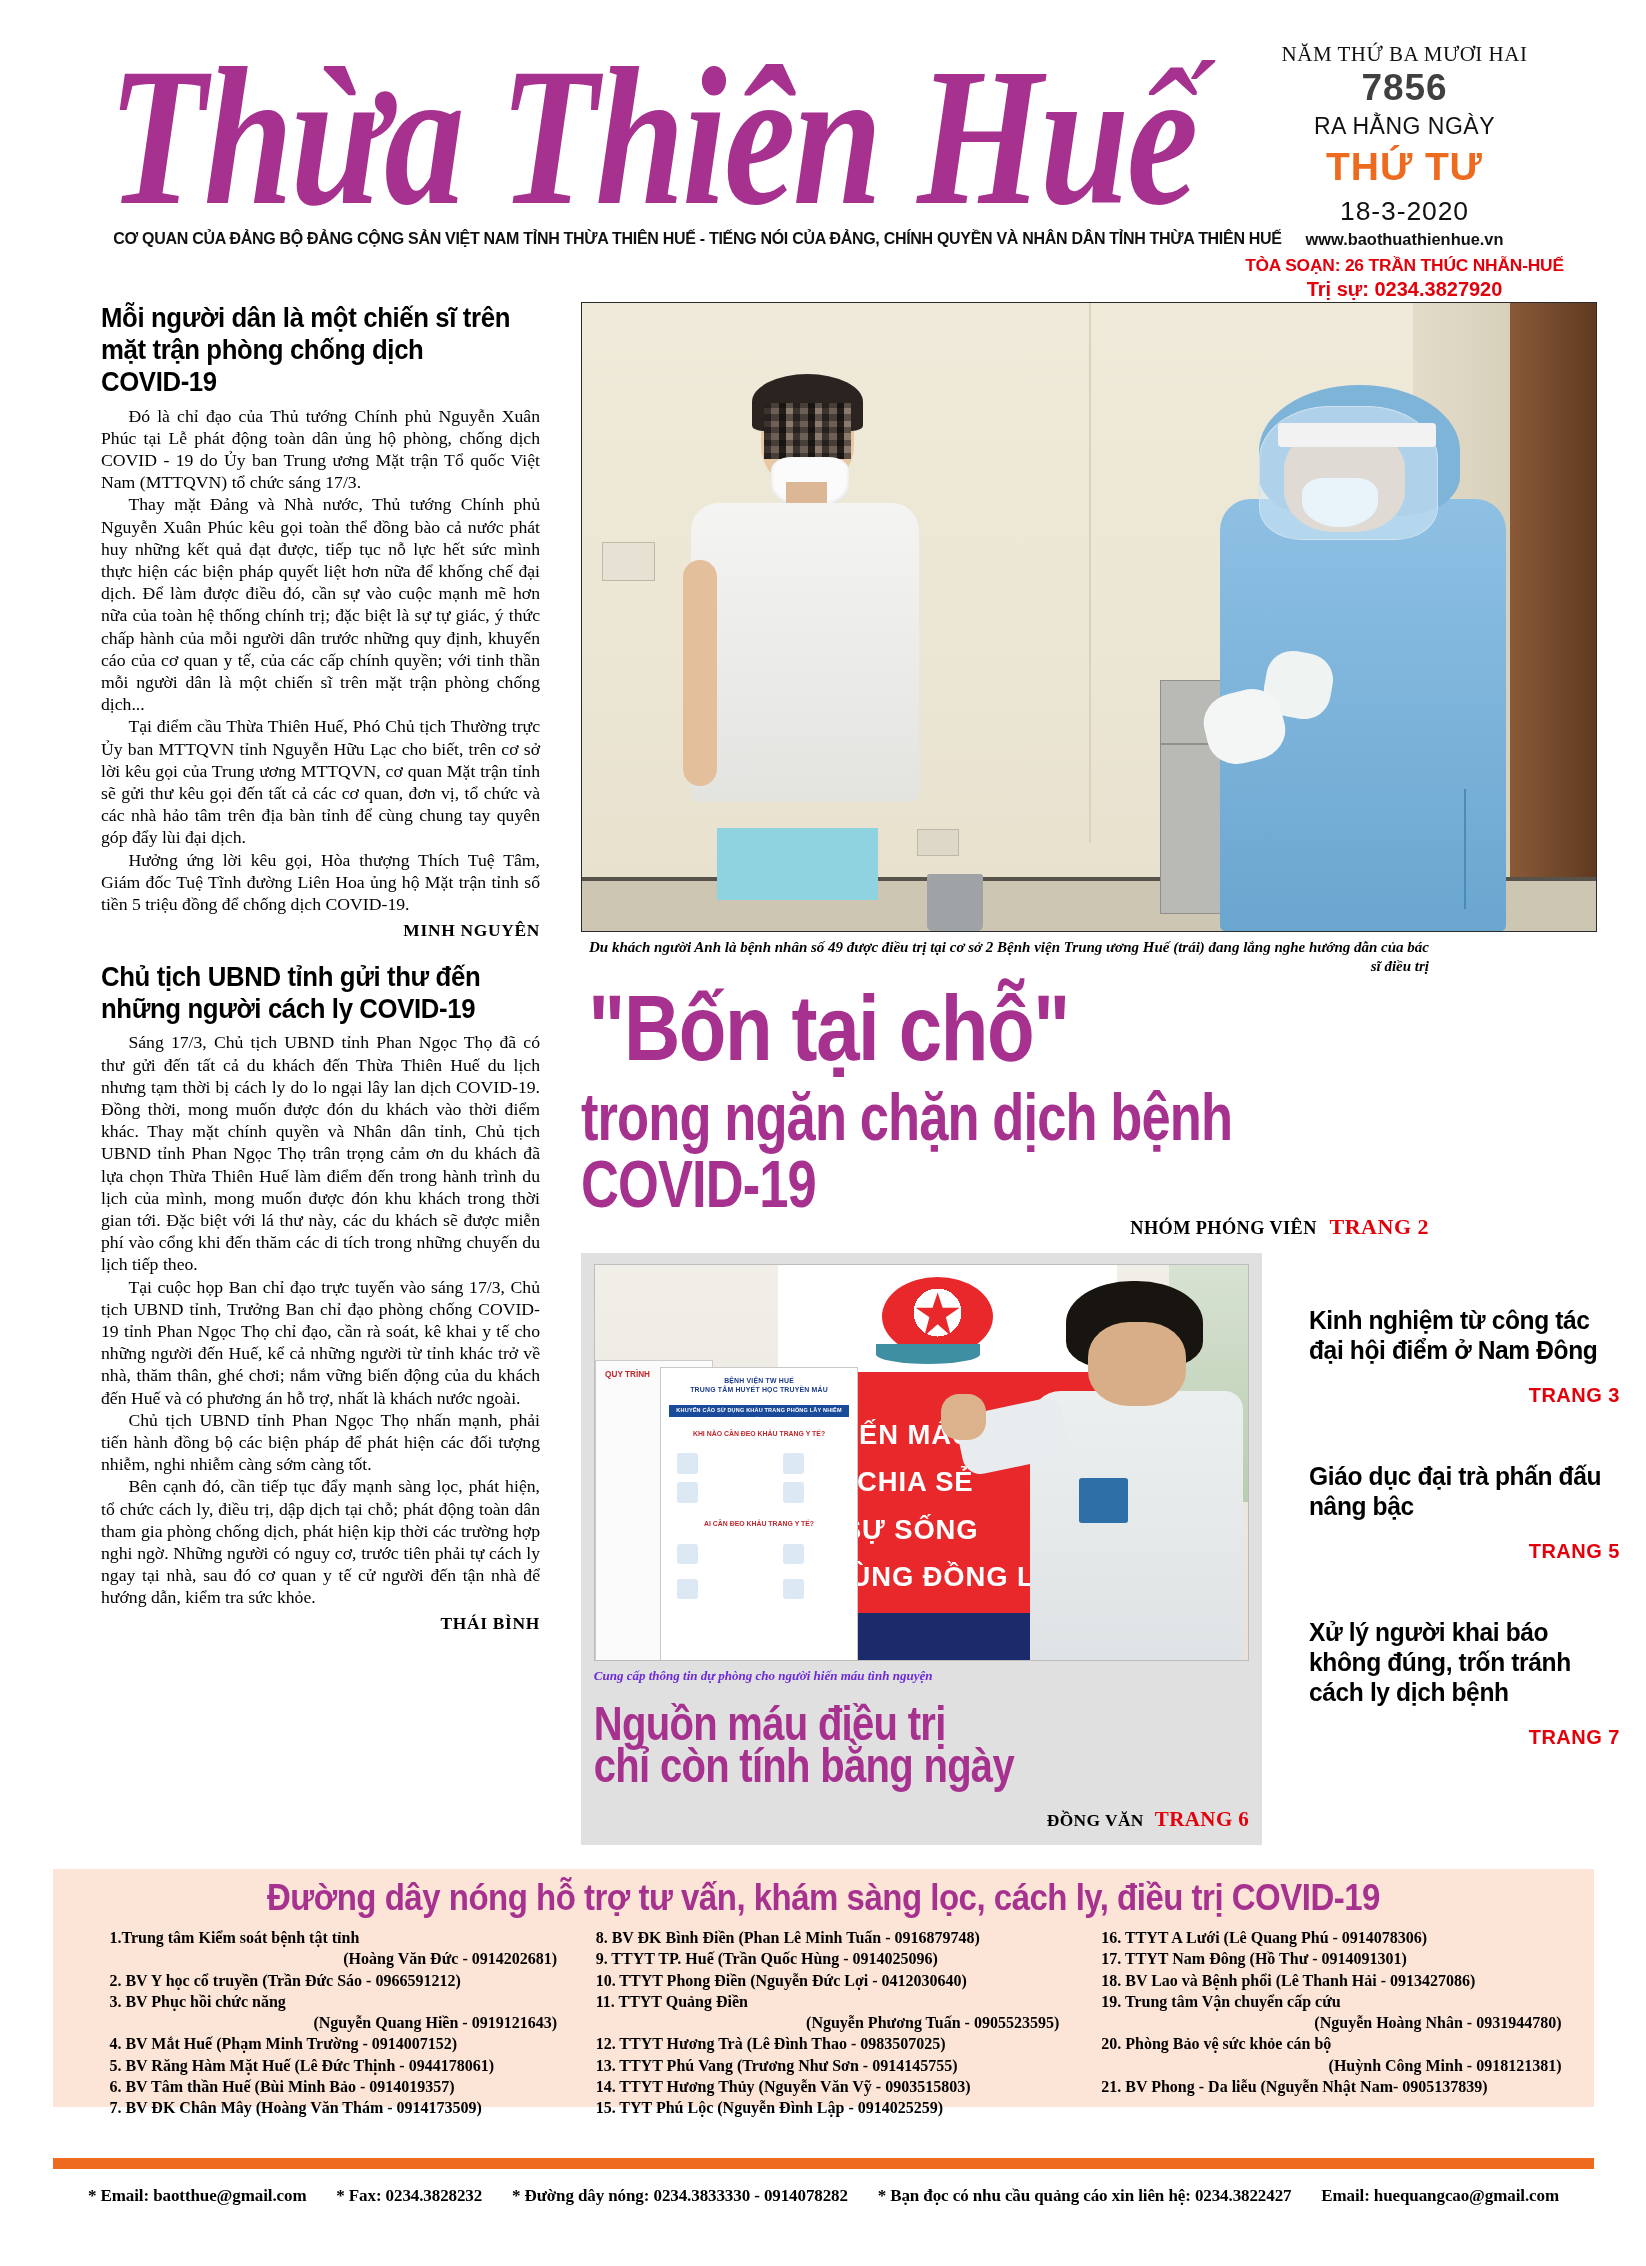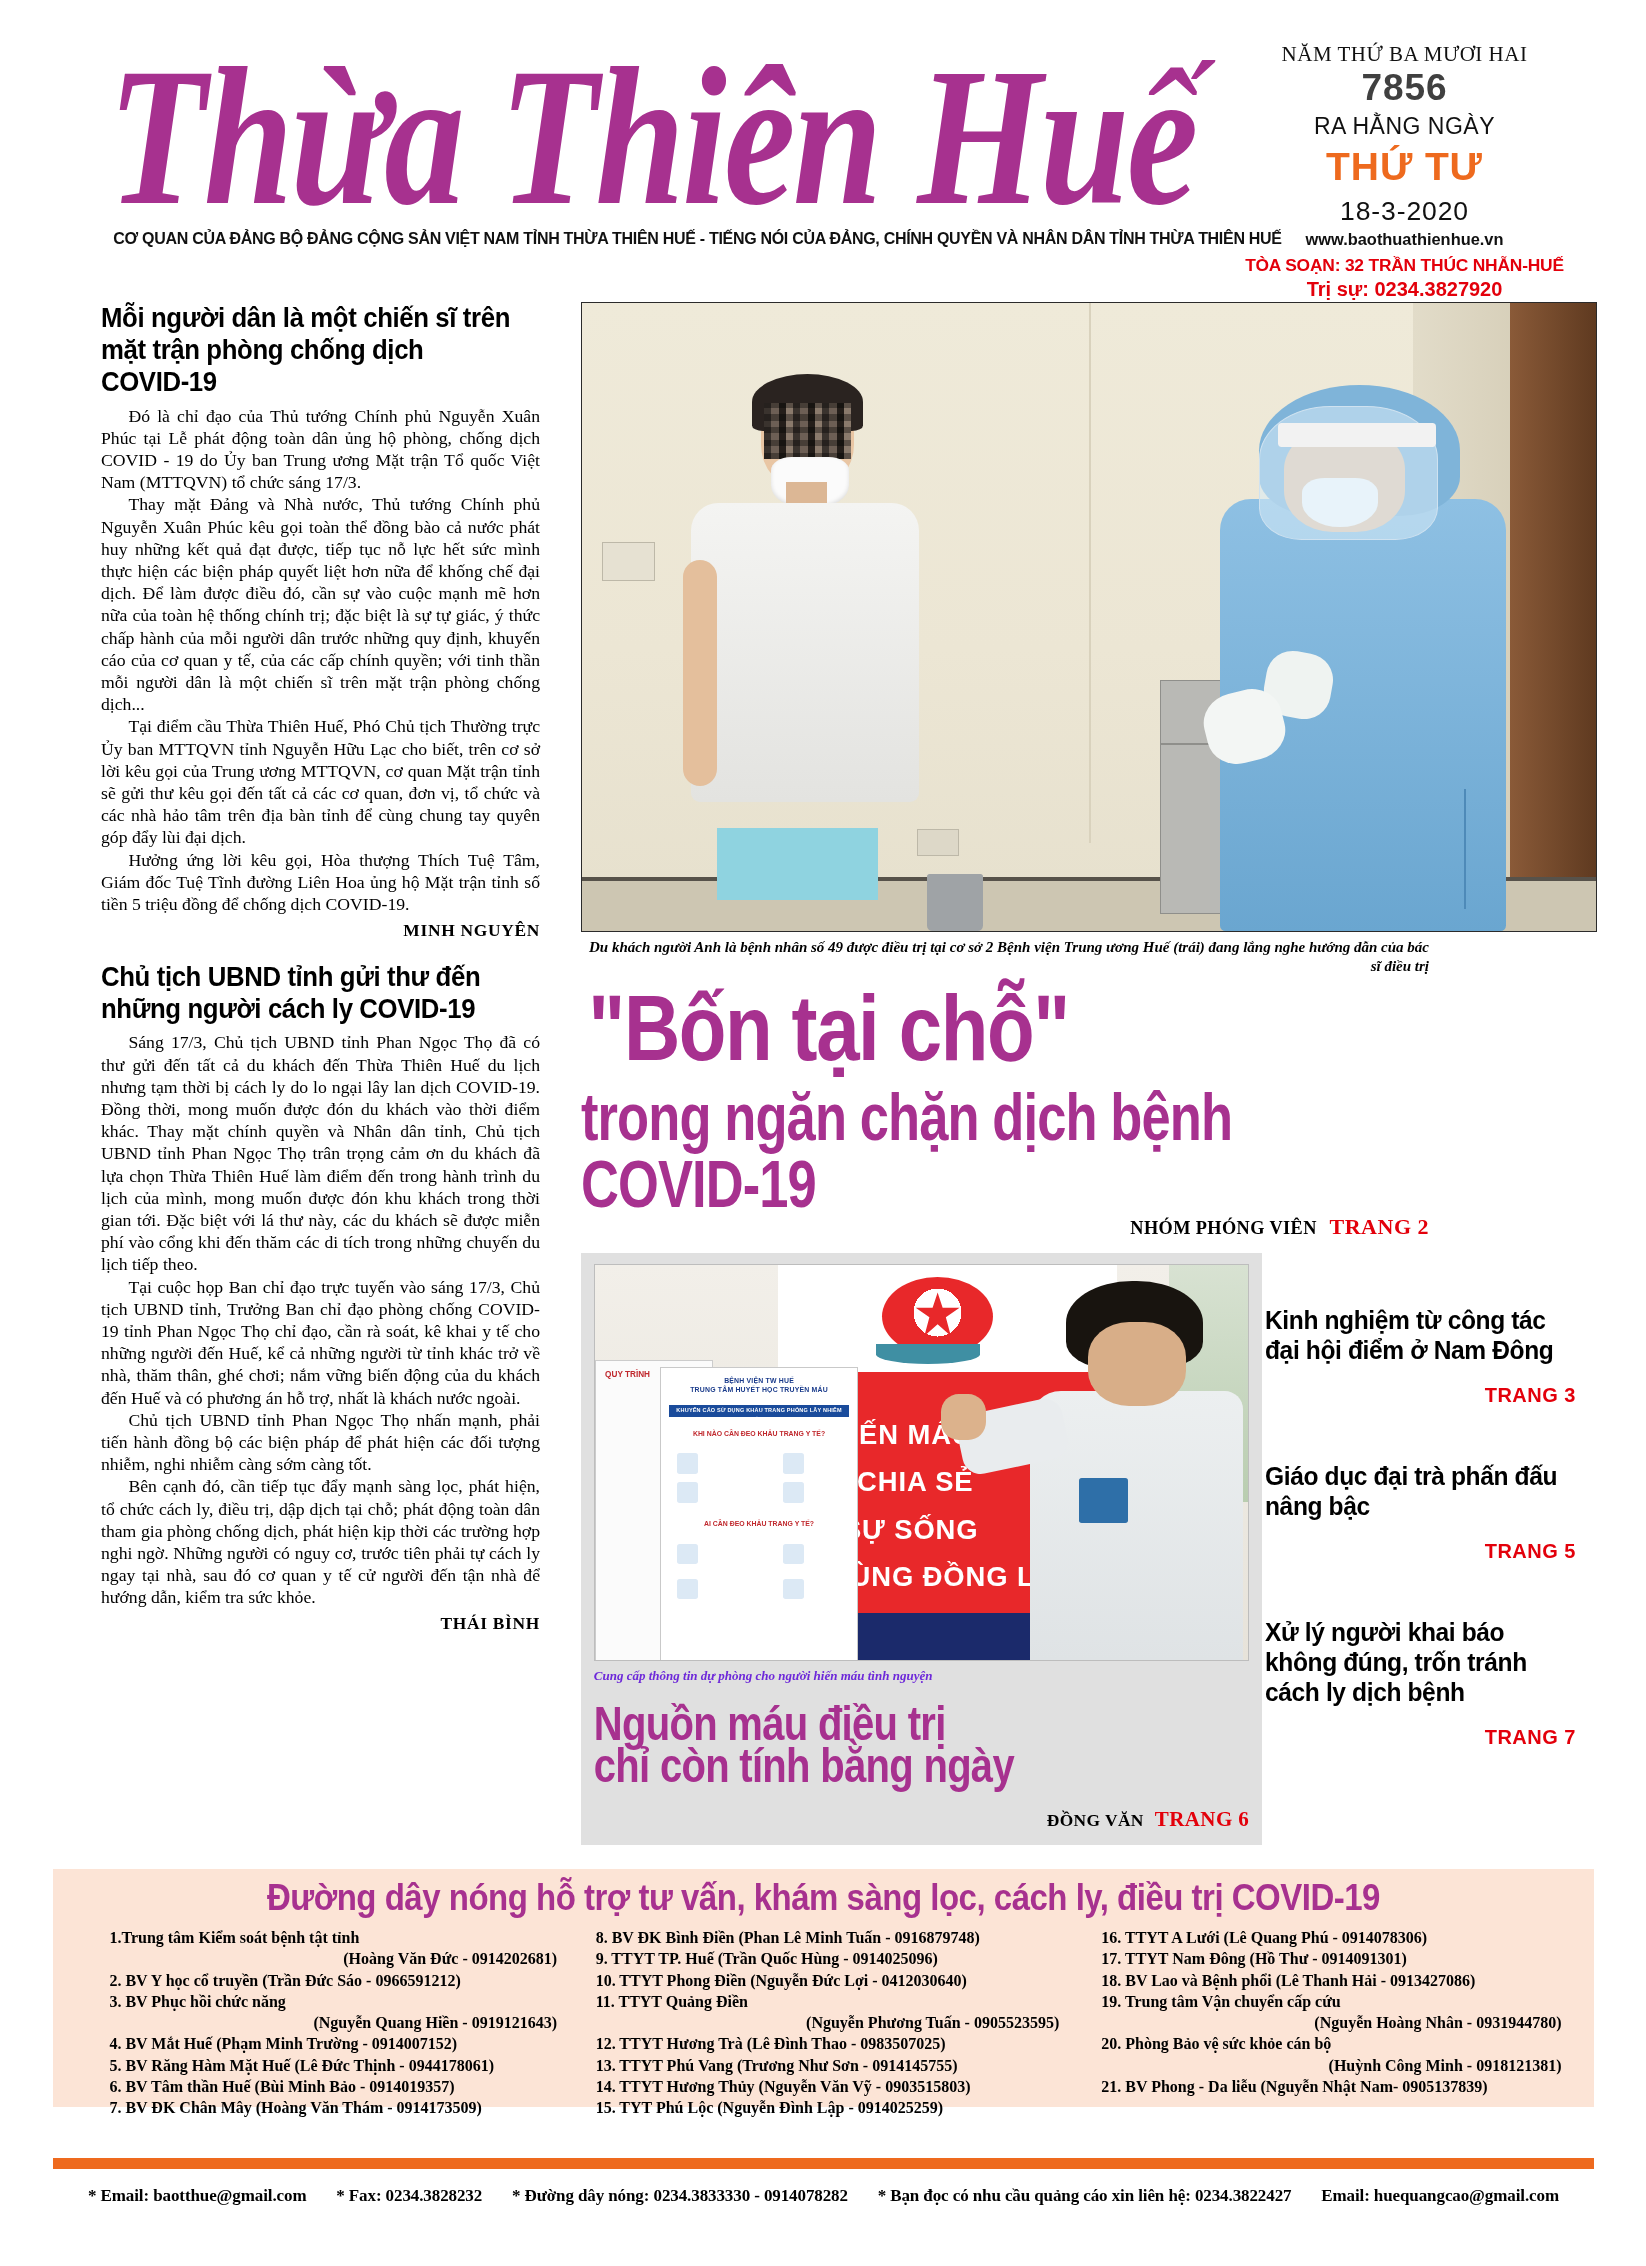--- a/index.html
+++ b/index.html
@@ -87,21 +87,21 @@
 
   
   .lower{position:relative;margin-top:12.8px;}
   .photo2-box{position:absolute;left:0;top:0;width:681px;background:#e0e0e0;padding:11px 12.8px 12.8px 12.8px;box-sizing:border-box;}
   .photo2{width:655px;height:397px;position:relative;overflow:hidden;background:#d8d8d8;border:0.9px solid #bdbdbd;box-sizing:border-box;}
   .cap2{font-family:"Liberation Serif",serif;font-style:italic;font-weight:bold;font-size:13px;color:#6d28d9;margin-top:7.3px;}
   .p2-h1{font-family:"Liberation Sans",sans-serif;font-weight:bold;font-size:40px;line-height:1.06;color:#A7318F;letter-spacing:-0.7px;transform:scaleY(1.18);transform-origin:left top;margin-top:14.6px;}
   .p2-credit{font-family:"Liberation Serif",serif;font-weight:bold;font-size:17.4px;text-align:right;margin-top:24px;letter-spacing:0.4px;}
   .p2-credit .trang{color:#E3000B;font-size:21px;margin-left:11px;}
 
-  .teasers{position:absolute;left:684px;top:53px;width:311px;}
+  .teasers{position:absolute;left:728px;top:53px;width:311px;}
   .teaser{margin-bottom:55px;}
   .teaser-title{
     font-family:"Liberation Sans",sans-serif;font-weight:bold;
     font-size:25.6px;line-height:1.17;color:#000;letter-spacing:-0.4px;
     transform:scaleX(.96);transform-origin:left top;
   }
   .teaser-page{
     font-family:"Liberation Sans",sans-serif;font-weight:bold;font-size:20px;
     color:#E3000B;text-align:right;margin-top:18.3px;letter-spacing:0.5px;
   }
@@ -214,21 +214,21 @@
       <div class="logo">Thừa Thiên Huế</div>
     </div>
 
     <div class="masthead-right">
       <div class="mr-year">NĂM THỨ BA MƯƠI HAI</div>
       <div class="mr-num">7856</div>
       <div class="mr-daily">RA HẰNG NGÀY</div>
       <div class="mr-day">THỨ TƯ</div>
       <div class="mr-date">18-3-2020</div>
       <div class="mr-web">www.baothuathienhue.vn</div>
-      <div class="mr-addr">TÒA SOẠN: 32 TRẦN THÚC NHẪN-HUẾ</div>
+      <div class="mr-addr">TÒA SOẠN: 26 TRẦN THÚC NHẪN-HUẾ</div>
       <div class="mr-tel">Trị sự: 0234.3827920</div>
     </div>
 
     <div class="tagline">CƠ QUAN CỦA ĐẢNG BỘ ĐẢNG CỘNG SẢN VIỆT NAM TỈNH THỪA THIÊN HUẾ - TIẾNG NÓI CỦA ĐẢNG, CHÍNH QUYỀN VÀ NHÂN DÂN TỈNH THỪA THIÊN HUẾ</div>
   </div>
 
   <div class="content">
 
     <div class="col-left">
 

